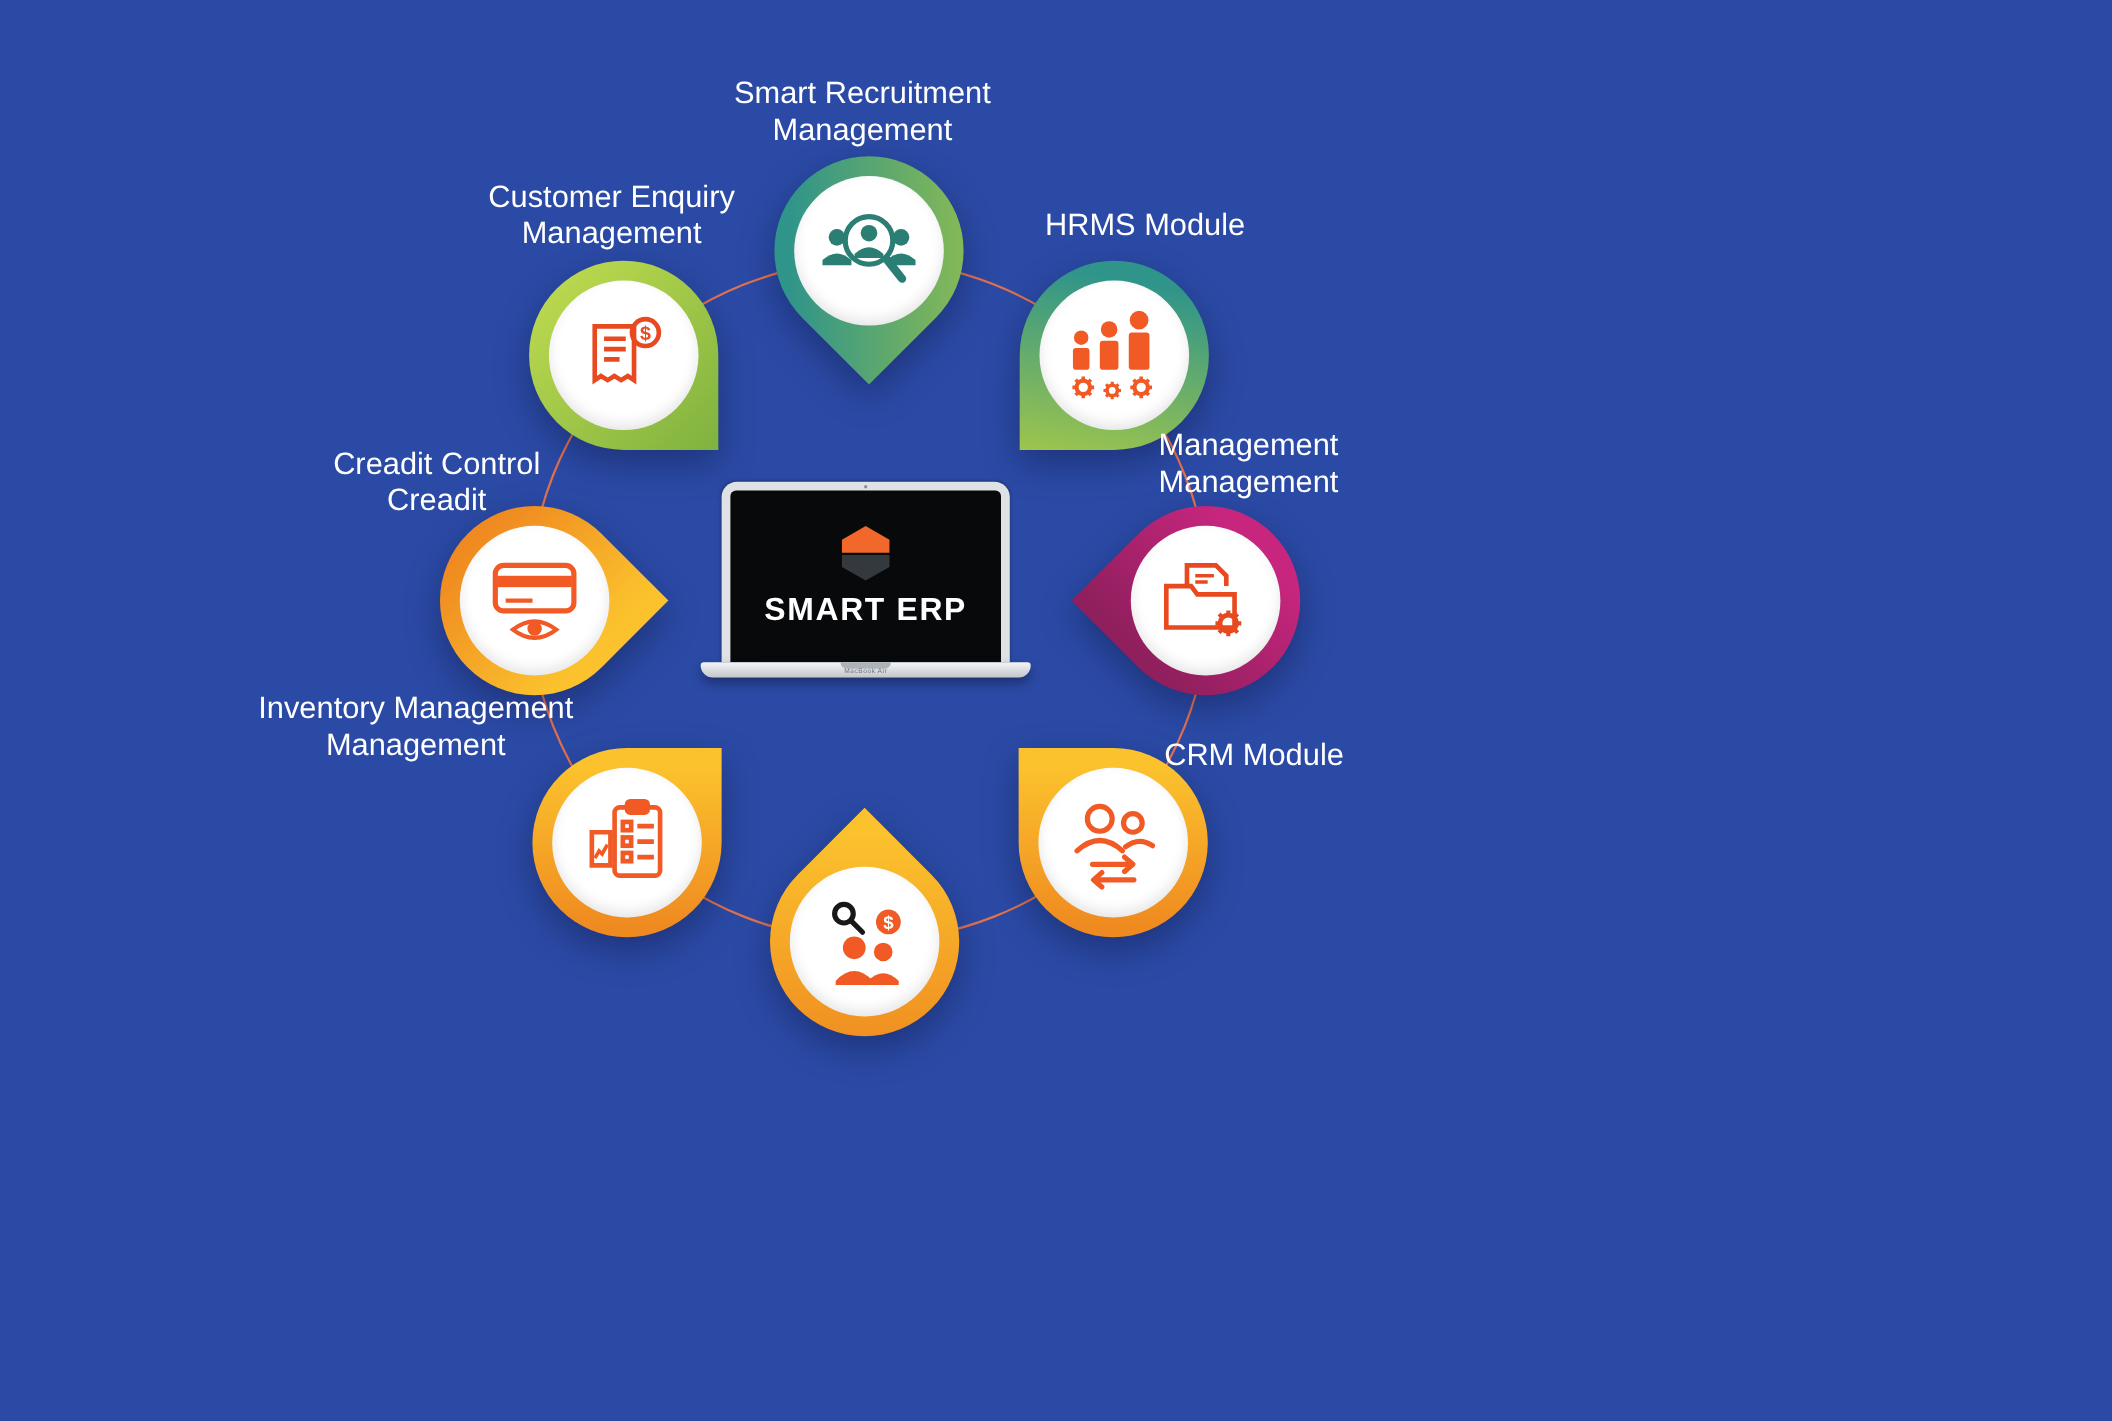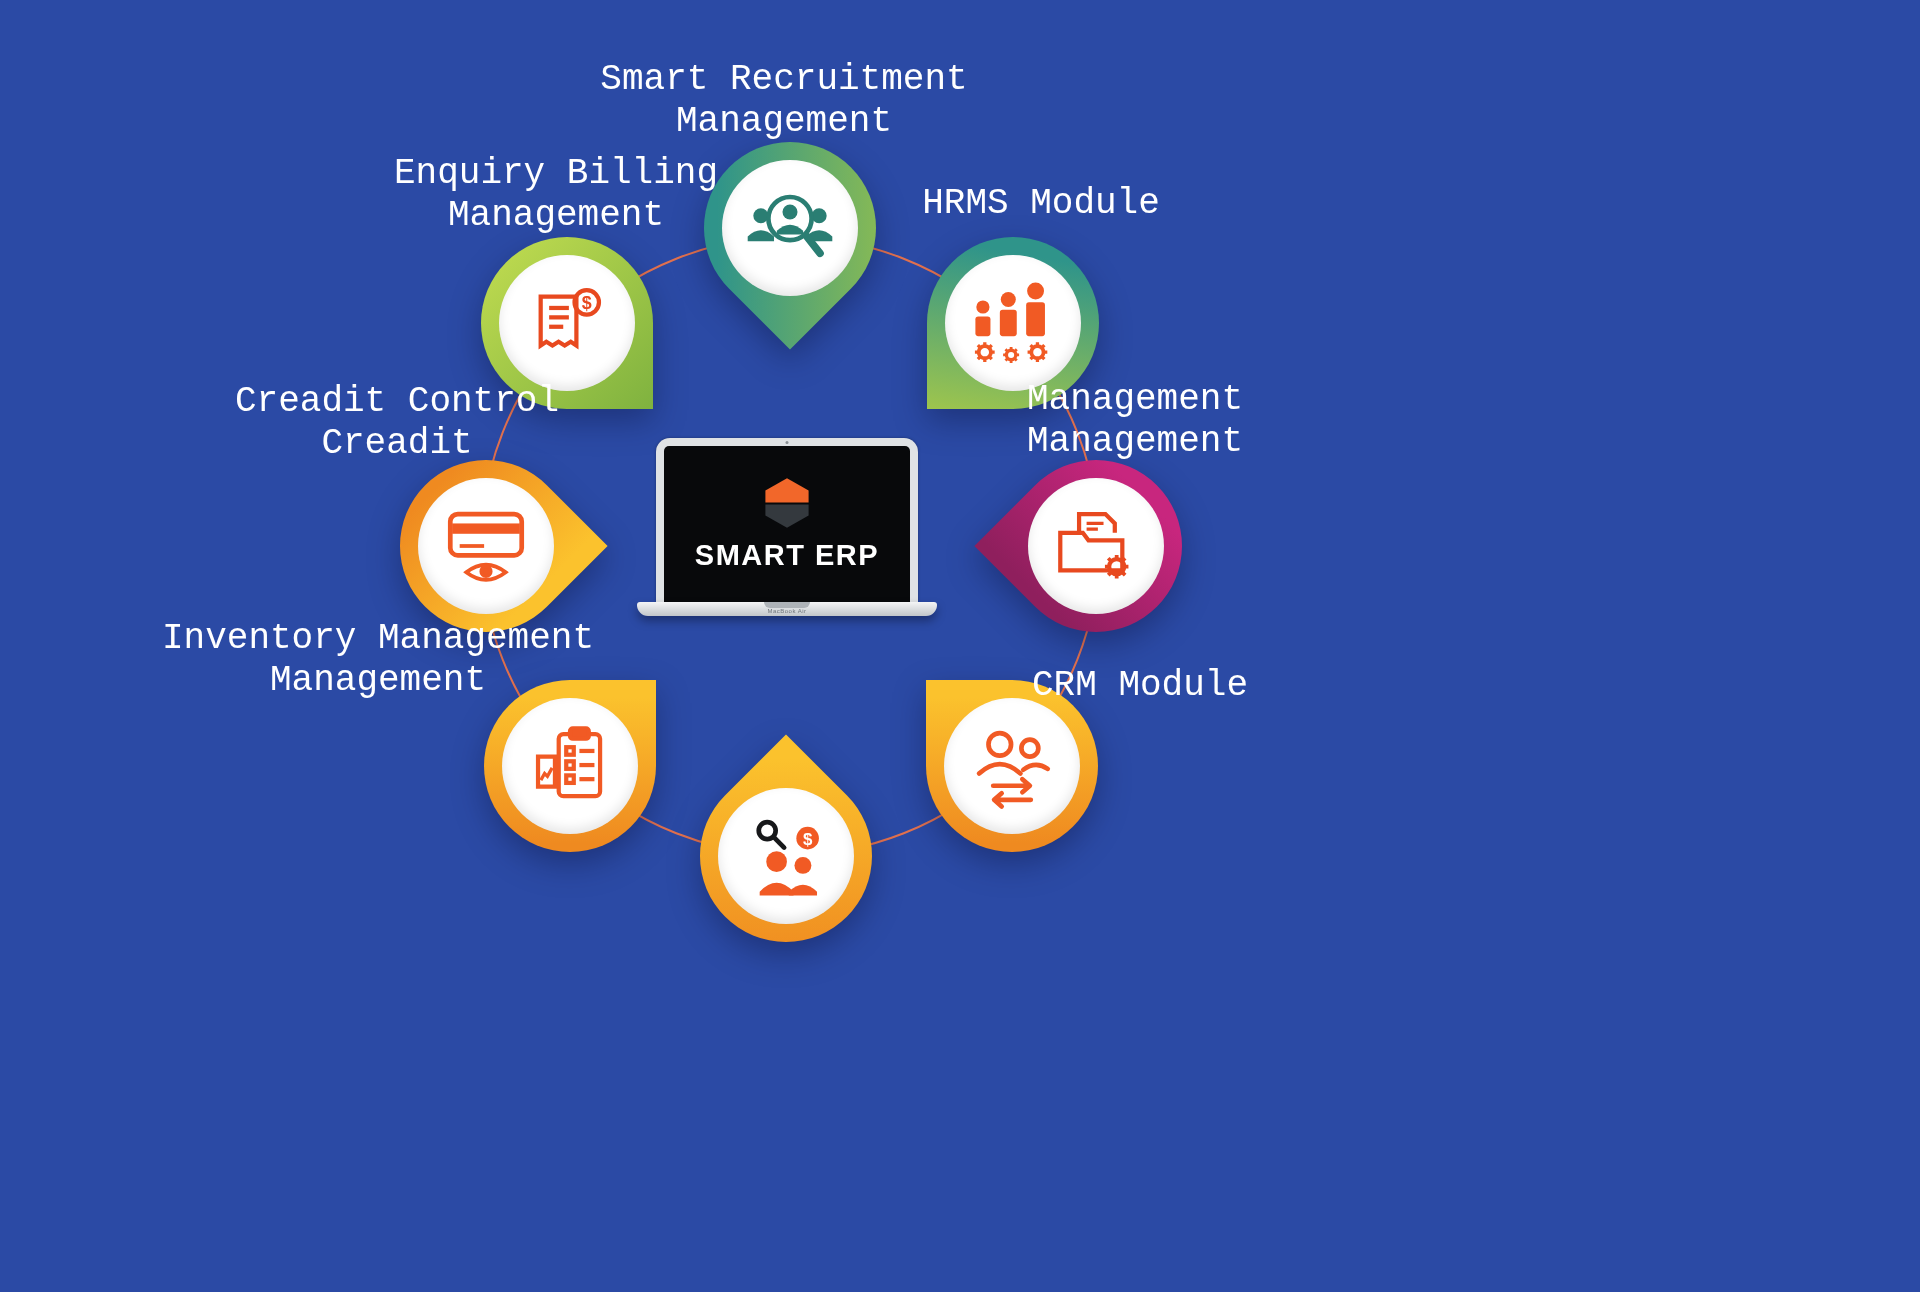--- a/index.html
+++ b/index.html
@@ -20,22 +20,22 @@
   .disc {
     position:absolute; left:18px; top:18px; width:136px; height:136px;
     border-radius:50%; background:#ffffff;
     display:flex; align-items:center; justify-content:center;
     box-shadow: inset 0 -5px 12px rgba(0,0,0,0.10);
   }
   .icon { width:94px; height:94px; display:block; }
 
   .label {
     position:absolute; transform:translate(-50%,-50%);
-    color:#ffffff; font-size:36px; line-height:1.18; text-align:center;
-    white-space:nowrap; z-index:2;font-family:Liberation Mono, monospace;
+    color:#ffffff; font-size:28px; line-height:1.18; text-align:center;
+    white-space:nowrap; z-index:2;
   }
 
   .laptop { position:absolute; left:637px; top:438px; width:300px; z-index:3; }
   .screen {
     width:262px; height:164px; margin:0 auto; background:#dfe2e5;
     border-radius:14px 14px 0 0; padding:8px 8px 0 8px;
     box-shadow:0 0 3px rgba(0,0,0,0.35); position:relative;
   }
   .camera-dot {
     position:absolute; top:3px; left:50%; transform:translateX(-50%);
@@ -235,27 +235,27 @@
   <div class="label" style="left:1140px; top:686px;">
     <div>CRM Module</div>
   </div>
 
 
   <div class="label" style="left:378px; top:660px;">
     <div>Inventory Management</div>
     <div>Management</div>
   </div>
 
-  <div class="label" style="left:397px; top:423px;">
+  <div class="label" style="left:397px; top:438px;">
     <div>Creadit Control</div>
     <div>Creadit</div>
   </div>
 
   <div class="label" style="left:556px; top:195px;">
-    <div>Enquiry Billing</div>
+    <div>Customer Enquiry</div>
     <div>Management</div>
   </div>
 
   <div class="laptop">
     <div class="screen">
       <div class="camera-dot"></div>
       <div class="screen-inner">
         <svg class="logo" viewBox="0 0 100 100">
           <polygon points="50,4 90,27 90,49 10,49 10,27" style="fill: rgb(242, 103, 42);"></polygon>
           <polygon points="10,53 90,53 90,73 50,96 10,73" style="fill: rgb(52, 57, 62);"></polygon>

